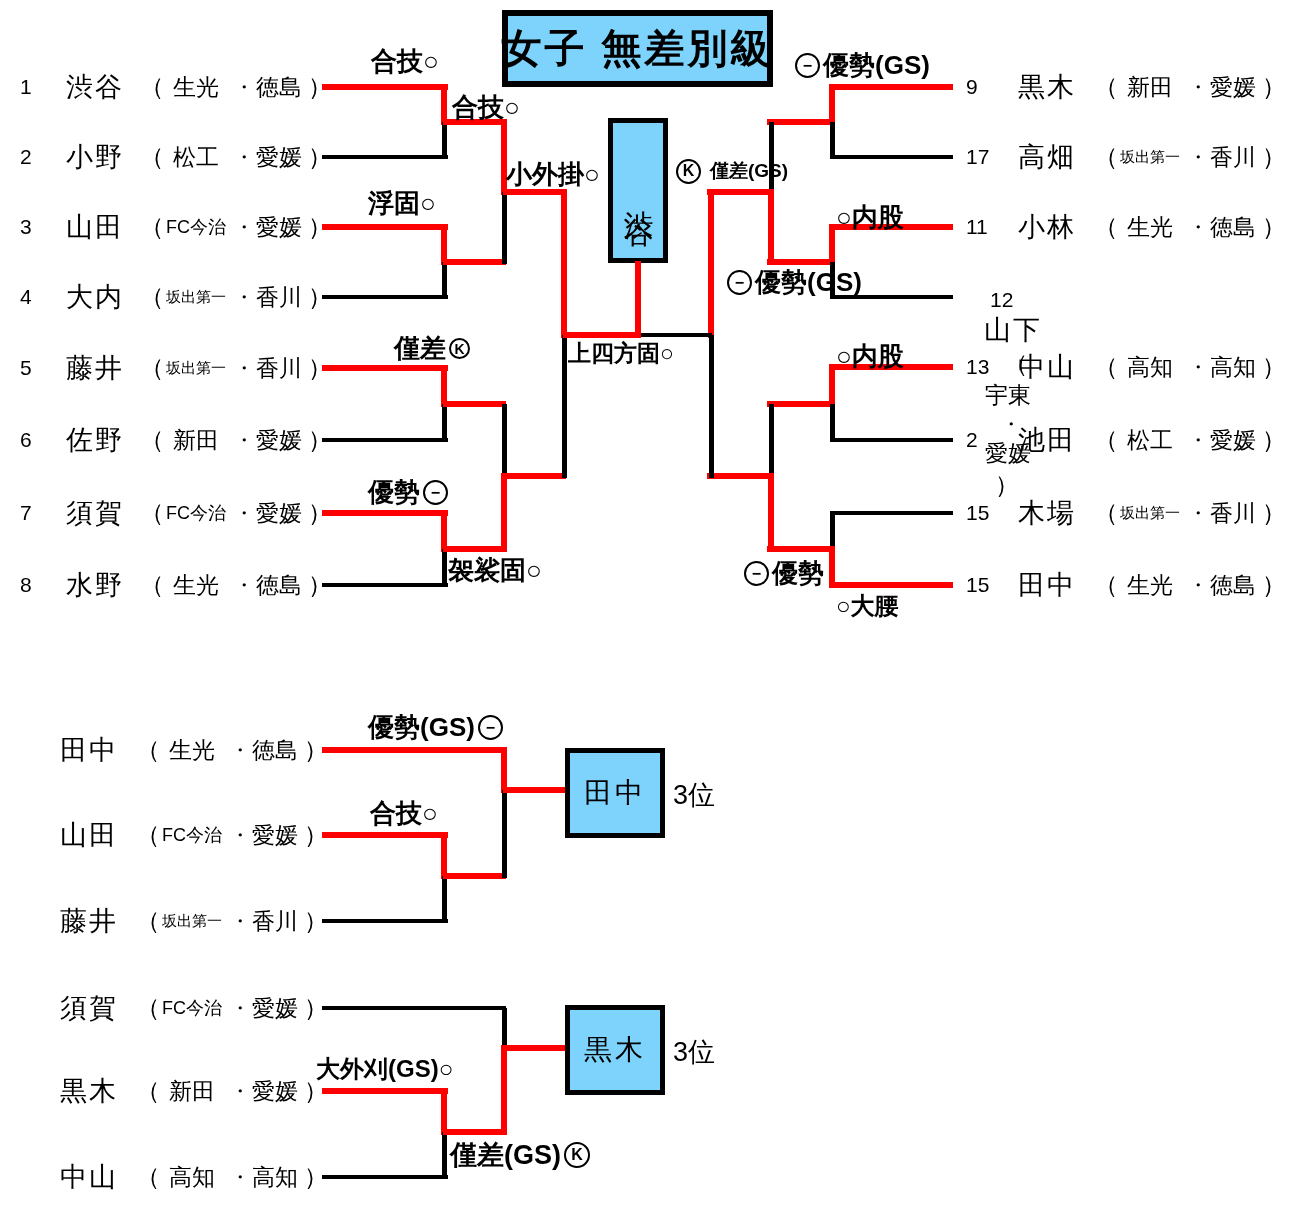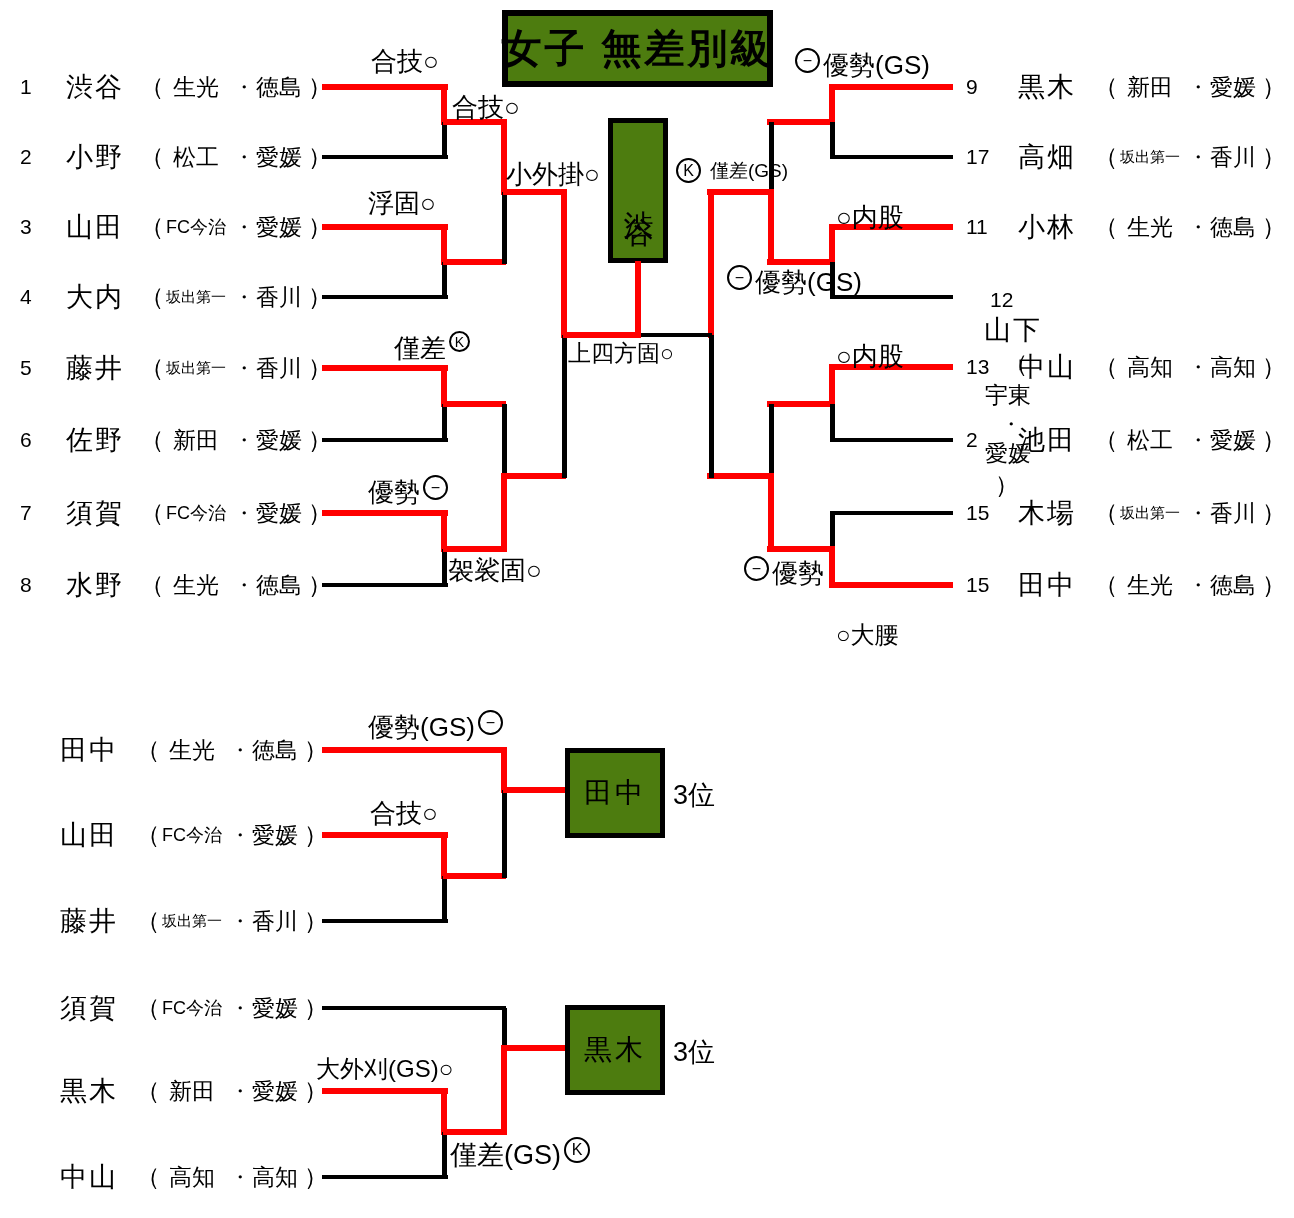--- a/index.html
+++ b/index.html
@@ -22,25 +22,25 @@
   .school.md{font-size:18px;}
   .school.sm{font-size:15px;}
   .dot{font-size:20px;width:14px;margin-left:2px;text-align:center;}
   .pref{font-size:23px;width:58px;margin-left:2px;text-align:center;white-space:nowrap;}
   .row.right .seed{width:34px;}
   .row.right .pname{margin-left:18px;}
   .row.right .par.o{margin-left:12px;}
   .row.rep .pname{margin-left:0;}
   .row.rep .par.o{margin-left:12px;}
   
-  .lbl{position:absolute;font-size:26px;display:flex;gap:3px;white-space:nowrap;}
+  .lbl{position:absolute;font-size:26px;display:flex;align-items:center;gap:3px;white-space:nowrap;font-weight:bold;}
   .circ{display:inline-flex;align-items:center;justify-content:center;border:2.5px solid #000;
         border-radius:50%;width:25px;height:25px;font-size:16px;box-sizing:border-box;line-height:1;}
   
-  .bigbox{position:absolute;border:5px solid #000;background:#4d7c0f;display:flex;
+  .bigbox{position:absolute;border:5px solid #000;background:#7dd3fc;display:flex;
           align-items:center;justify-content:center;box-sizing:border-box;}
   .titlebox{border-width:6px;}
   .title-text{font-size:40px;font-weight:bold;letter-spacing:3px;white-space:nowrap;}
   .vert{writing-mode:vertical-rl;font-size:30px;letter-spacing:8px;margin-top:6px;}
   .boxname{font-size:28px;letter-spacing:3px;}
   .place{position:absolute;font-size:27px;}
   .reptitle{position:absolute;font-size:25px;font-weight:bold;white-space:nowrap;}
 </style>
 </head>
 <body>
@@ -316,21 +316,21 @@
       <span class="circ">−</span>
       <span>優勢(GS)</span>
     </div>
   <div class="lbl" style="left:836px;top:339px;">
       <span>○内股</span>
     </div>
   <div class="lbl" style="left:744px;top:556px;">
       <span class="circ">−</span>
       <span>優勢</span>
     </div>
-  <div class="lbl" style="left:836px;top:619px;font-size:24px;">
+  <div class="lbl" style="left:836px;top:590px;font-size:24px;">
       <span>○大腰</span>
     </div>
 
 
   <div class="row rep" style="left:54px;top:728px;">
     <span class="pname">田中</span>
       <span class="par o">（</span>
       <span class="school">生光</span>
       <span class="dot">・</span>
       <span class="pref">徳島</span>

